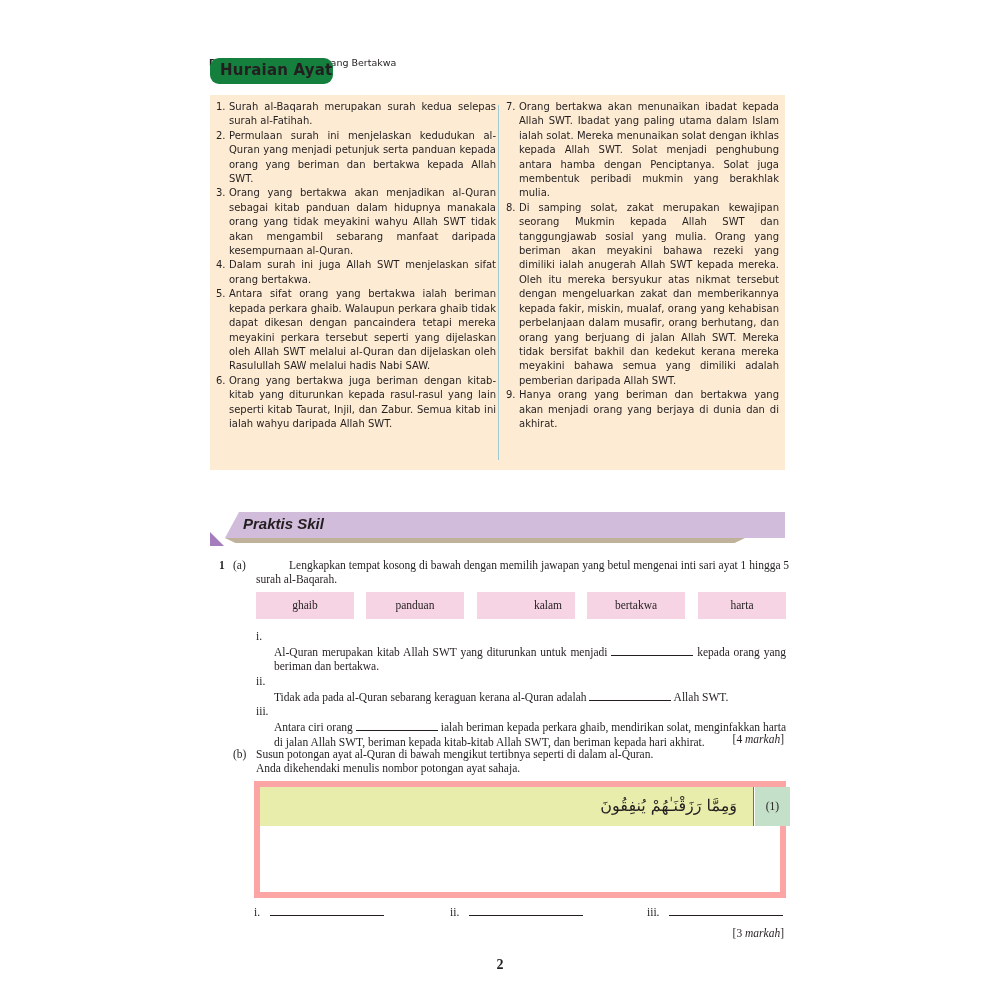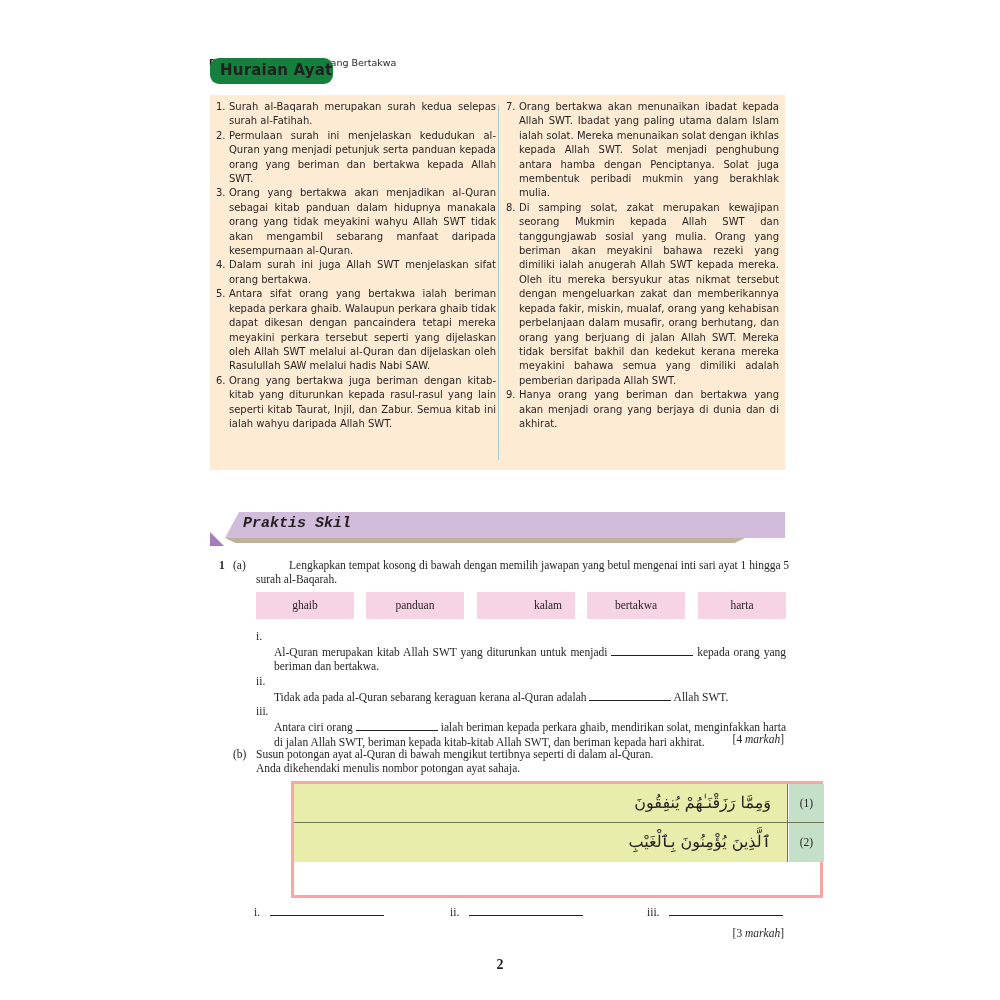--- a/index.html
+++ b/index.html
@@ -17,38 +17,38 @@
   .col.right { left: 296px; width: 273px; }
   .divider { position: absolute; left: 288px; top: 10px; width: 1px; height: 355px; background: #9ec9d0; }
   .item { display: flex; text-align: justify; }
   .item .num { width: 13px; flex-shrink: 0; }
   .item .txt { flex: 1; }
 
   .praktis { position: absolute; left: 210px; top: 512px; width: 575px; height: 35px; }
   .praktis .band { position: absolute; left: 15px; top: 0; width: 560px; height: 26px; background: #d1bcdb; clip-path: polygon(14px 0, 100% 0, 100% 100%, 0 100%); }
   .praktis .shadow { position: absolute; left: 15px; top: 26px; width: 520px; height: 5px; background: #c0b29a; clip-path: polygon(0 0, 100% 0, 98% 100%, 2% 100%); }
   .praktis .tri { position: absolute; left: 0; top: 20px; width: 14px; height: 14px; background: #a57dbc; clip-path: polygon(0 0, 100% 100%, 0 100%); }
-  .praktis .label { position: absolute; left: 33px; top: 3px; font-family: Liberation Mono, monospace; font-weight: bold; font-style: italic; font-size: 15px; color: #231f20; }
+  .praktis .label { position: absolute; left: 33px; top: 3px; font-family: Liberation Sans, sans-serif; font-weight: bold; font-style: italic; font-size: 15px; color: #231f20; }
 
   .q-line { position: absolute; font-size: 11.5px; line-height: 14px; color: #231f20; }
   .q-num { font-weight: bold; }
 
   .choices { position: absolute; left: 256px; top: 592px; width: 530px; height: 27px; }
   .choice { position: absolute; top: 0; height: 27px; width: 98px; background: #f7d4e3; text-align: center; font-size: 11.5px; line-height: 27px; color: #231f20; }
 
   .fill { position: absolute; left: 256px; width: 530px; font-size: 11.5px; line-height: 14.4px; color: #231f20; }
   .fill .row { display: flex; text-align: justify; }
   .fill .rn { width: 18px; flex-shrink: 0; }
   .fill .rt { flex: 1; margin-top: 16px; }
   .blank { display: inline-block; width: 82px; border-bottom: 1px solid #231f20; height: 10px; vertical-align: baseline; }
 
   .marks { position: absolute; right: 216px; font-size: 11.5px; color: #231f20; }
   .marks i { font-style: italic; }
 
-  .ayat-table { position: absolute; left: 254px; top: 781px; width: 532px; height: 117px; border: 3px solid #fca5a5; margin-left: 37px; }
+  .ayat-table { position: absolute; left: 254px; top: 781px; width: 532px; height: 117px; border: 6px solid #fca5a5; }
   .ayat-row { position: absolute; left: 0; width: 530px; height: 39px; border-bottom: 1px solid #6f7658; }
   .ayat-row:last-child { border-bottom: none; }
   .ayat-text { position: absolute; left: 0; top: 0; width: 494px; height: 100%; background: #e9edab; text-align: right; padding-right: 16px; font-family: "DejaVu Serif", serif; font-size: 16px; line-height: 38px; direction: rtl; color: #231f20; border-right: 1px solid #6f7658; }
   .ayat-num { position: absolute; left: 495px; top: 0; width: 35px; height: 100%; background: #c5e0c8; text-align: center; font-size: 11.5px; line-height: 38px; color: #231f20; }
 
   .answers { position: absolute; top: 906px; left: 254px; width: 532px; height: 16px; font-size: 11.5px; color: #231f20; }
   .ans { position: absolute; top: 0; }
   .ans .line { display: inline-block; width: 114px; border-bottom: 1px solid #231f20; margin-left: 10px; height: 10px; }
 
   .page-num { position: absolute; left: 0; width: 1000px; top: 957px; text-align: center; font-weight: bold; font-size: 14px; color: #231f20; }
@@ -145,24 +145,20 @@
 
 <div class="q-line" style="left:233px; top:747px;">(b)</div>
 <div class="q-line" style="left:256px; top:747px;">Susun potongan ayat al-Quran di bawah mengikut tertibnya seperti di dalam al-Quran.</div>
 <div class="q-line" style="left:256px; top:761px;">Anda dikehendaki menulis nombor potongan ayat sahaja.</div>
 
 <div class="ayat-table">
   <div class="ayat-row" style="top:0;">
     <div class="ayat-text">وَمِمَّا رَزَقْنَـٰهُمْ يُنفِقُونَ</div>
     <div class="ayat-num">(1)</div>
   </div>
-  <div class="ayat-row" style="top:39px;">
-    <div class="ayat-text">ٱلَّذِينَ يُؤْمِنُونَ بِٱلْغَيْبِ</div>
-    <div class="ayat-num">(2)</div>
-  </div>
 </div>
 
 <div class="answers">
   <div class="ans" style="left:0;"><span>i.</span><span class="line"></span></div>
   <div class="ans" style="left:196px;"><span>ii.</span><span class="line"></span></div>
   <div class="ans" style="left:393px;"><span>iii.</span><span class="line"></span></div>
 </div>
 
 <div class="marks" style="top:927px;">[<span>3</span> <i>markah</i>]</div>
 

